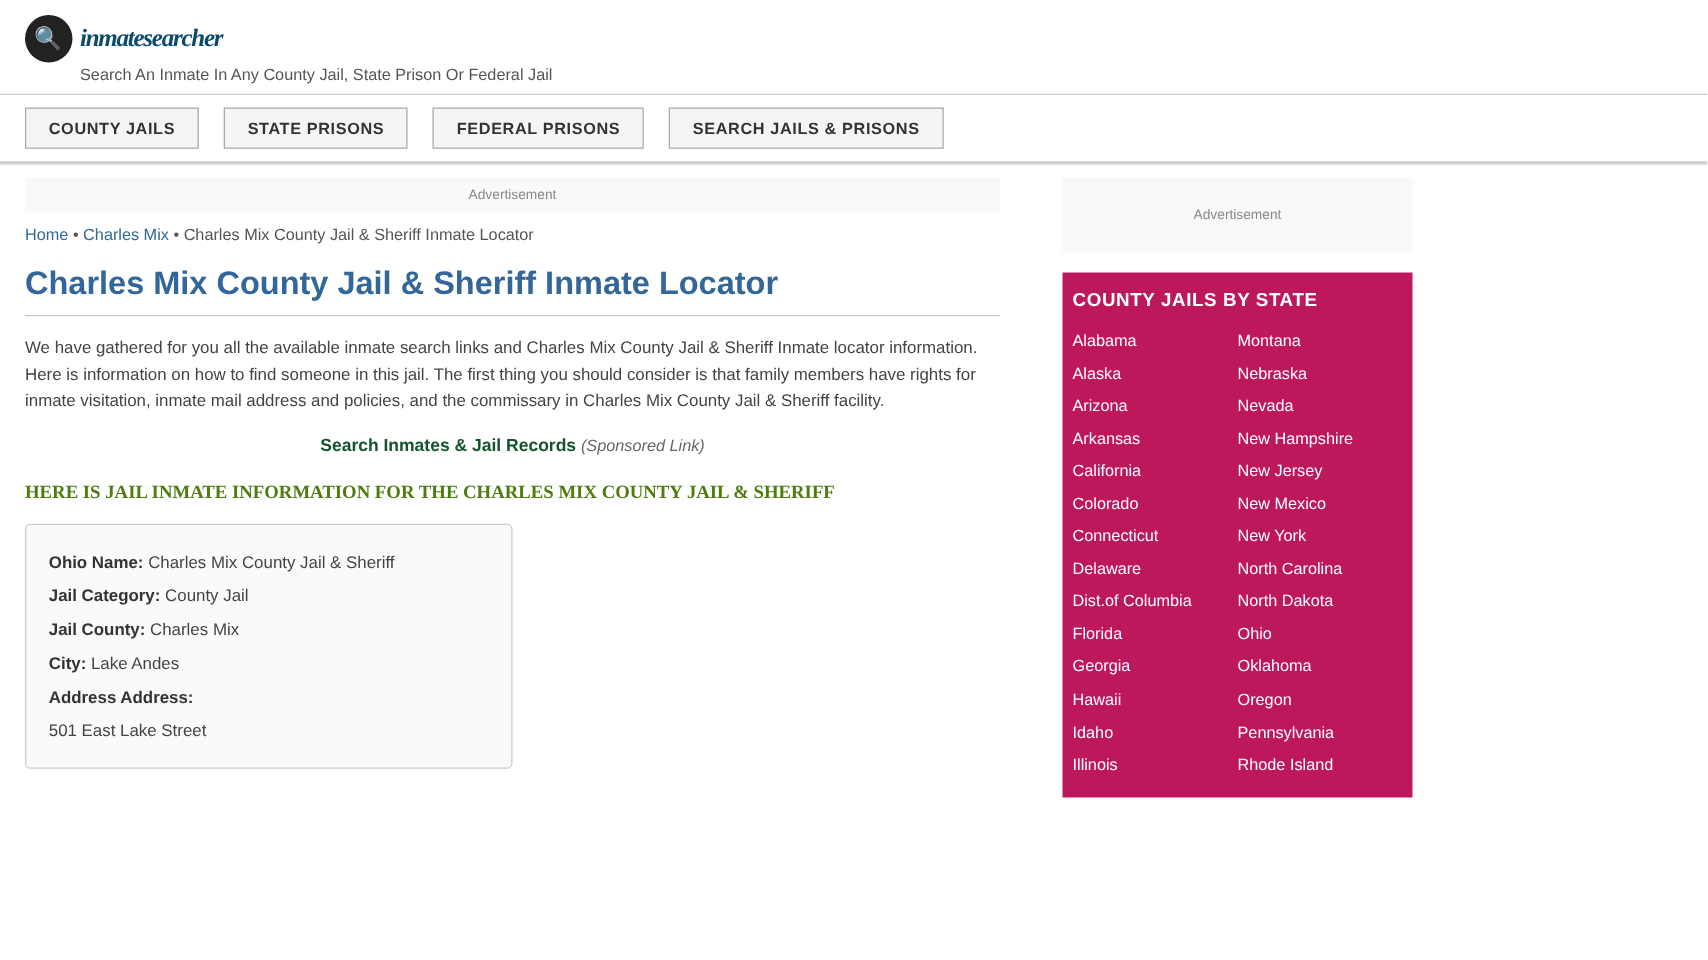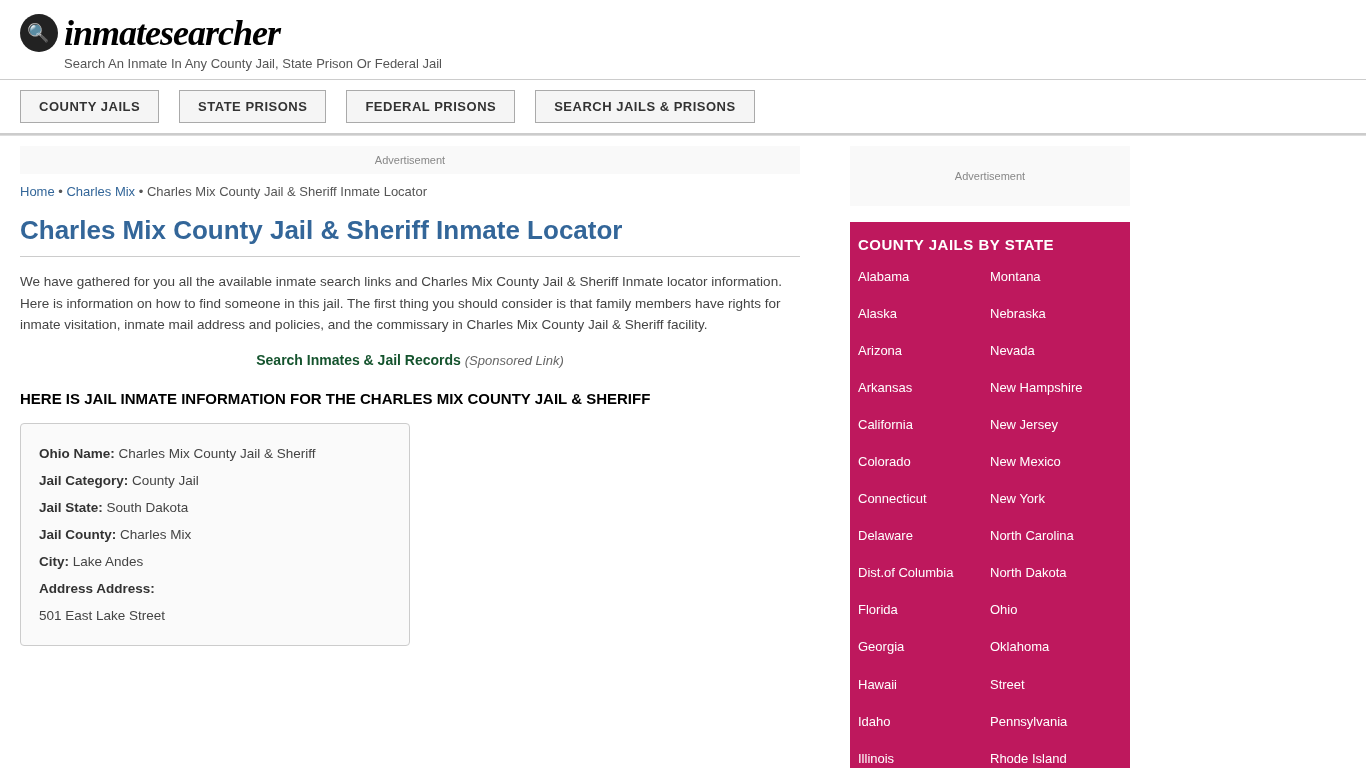--- a/index.html
+++ b/index.html
@@ -6,21 +6,21 @@
     body { font-family: Arial, sans-serif; font-size: 14px; color: #333; background: #fff; }
 
     
     #header { padding: 12px 20px 8px 20px; border-bottom: 1px solid #ccc; }
     #logo-area { display: flex; align-items: center; gap: 6px; }
     #logo-icon {
       width: 38px; height: 38px; border-radius: 50%;
       background: #222; display: flex; align-items: center; justify-content: center;
       color: #fff; font-size: 18px; font-weight: bold; flex-shrink: 0;
     }
-    #logo-text { font-size: 36px; font-family: 'Georgia', serif; font-weight: bold; color: #000000; letter-spacing: -1px; }
+    #logo-text { font-size: 20px; font-family: 'Georgia', serif; font-weight: bold; color: #0c4a6e; letter-spacing: -1px; }
     #logo-text span { font-style: italic; }
     #tagline { font-size: 13px; color: #555; margin-top: 2px; margin-left: 44px; }
 
     
     #nav { padding: 10px 20px; border-bottom: 2px solid #ccc; display: flex; gap: 20px; }
     .nav-btn {
       border: 1px solid #aaa; background: #f5f5f5; padding: 8px 18px;
       font-size: 13px; font-weight: bold; color: #333; cursor: pointer;
       letter-spacing: 0.5px;
     }
@@ -42,38 +42,38 @@
 
     
     #description { font-size: 13.5px; line-height: 1.6; color: #444; margin-bottom: 16px; }
 
     
     #search-link { text-align: center; margin-bottom: 20px; font-size: 14px; }
     #search-link a { color: #14532d; font-weight: bold; text-decoration: none; }
     #search-link .sponsored { color: #666; font-style: italic; font-size: 13px; }
 
     
-    #jail-header { color: #000000; font-size: 15px; font-weight: bold; margin-bottom: 14px; text-transform: uppercase; line-height: 1.4; }
+    #jail-header { color: #4d7c0f; font-size: 15px; font-weight: bold; margin-bottom: 14px; text-transform: uppercase; line-height: 1.4; font-family: Liberation Serif, serif; }
 
     
     #jail-info-box {
       border: 1px solid #ccc; border-radius: 4px; padding: 16px 18px;
       background: #fafafa; font-size: 13.5px; line-height: 2; max-width: 390px;
     }
     #jail-info-box .field-label { font-weight: bold; color: #333; }
     #jail-info-box .field-value { color: #444; }
 
     
     .sidebar-ad { text-align: center; color: #888; font-size: 11px; padding: 8px; background: #f9f9f9; margin-bottom: 16px; min-height: 60px; display: flex; align-items: center; justify-content: center; }
 
     
     #state-list-box { background: #be185d; padding: 14px 8px; }
     #state-list-title { color: #fff; font-weight: bold; font-size: 15px; margin-bottom: 12px; letter-spacing: 0.5px; }
     #state-columns { display: flex; gap: 0; }
-    .state-col { flex: 1; display: flex; flex-direction: column; gap: 13px; }
+    .state-col { flex: 1; display: flex; flex-direction: column; gap: 2px; }
     .state-link { color: #fff; font-size: 13px; line-height: 1.85; cursor: pointer; text-decoration: none; }
 
     
     hr { border: none; border-top: 1px solid #ddd; margin: 0; }
   </style>
 </head>
 <body>
 
 <div id="header">
   <div id="logo-area">
@@ -122,24 +122,20 @@
     <div id="jail-info-box">
       <div>
         <span class="field-label">Ohio Name:</span>
         <span class="field-value"> </span><span class="field-value">Charles Mix County Jail &amp; Sheriff</span>
       </div>
       <div>
         <span class="field-label">Jail Category:</span>
         <span class="field-value"> </span><span class="field-value">County Jail</span>
       </div>
       <div>
-        <span class="field-label">Jail State:</span>
-        <span class="field-value"> </span><span class="field-value">South Dakota</span>
-      </div>
-      <div>
         <span class="field-label">Jail County:</span>
         <span class="field-value"> </span><span class="field-value">Charles Mix</span>
       </div>
       <div>
         <span class="field-label">City:</span>
         <span class="field-value"> </span><span class="field-value">Lake Andes</span>
       </div>
       <div>
         <div><span class="field-label">Address Address:</span></div>
         <div><span class="field-value">501 East Lake Street</span></div>
@@ -176,21 +172,21 @@
             <a class="state-link" href="#">Nebraska</a>
             <a class="state-link" href="#">Nevada</a>
             <a class="state-link" href="#">New Hampshire</a>
             <a class="state-link" href="#">New Jersey</a>
             <a class="state-link" href="#">New Mexico</a>
             <a class="state-link" href="#">New York</a>
             <a class="state-link" href="#">North Carolina</a>
             <a class="state-link" href="#">North Dakota</a>
             <a class="state-link" href="#">Ohio</a>
             <a class="state-link" href="#">Oklahoma</a>
-            <a class="state-link" href="#">Street</a>
+            <a class="state-link" href="#">Oregon</a>
             <a class="state-link" href="#">Pennsylvania</a>
             <a class="state-link" href="#">Rhode Island</a>
           </div>
       </div>
     </div>
 
   </div>
 </div>
 
 </body></html>

